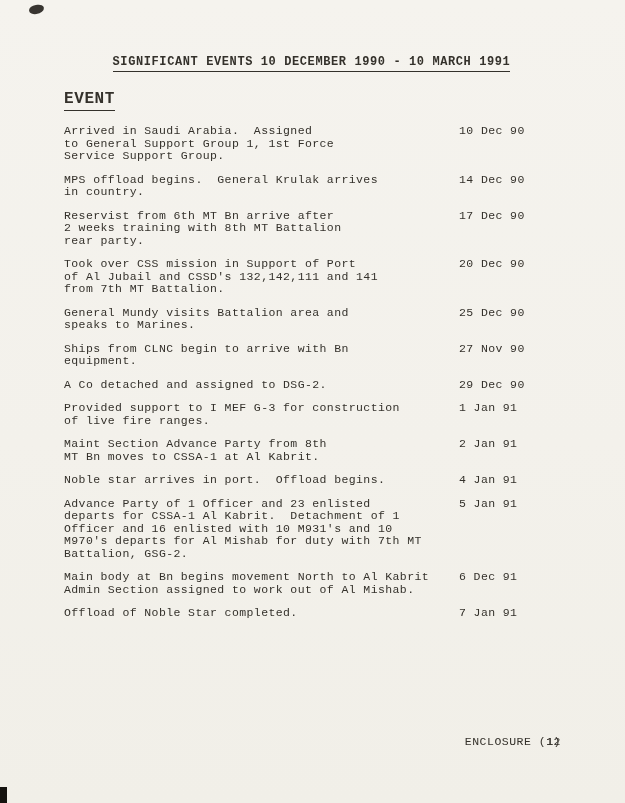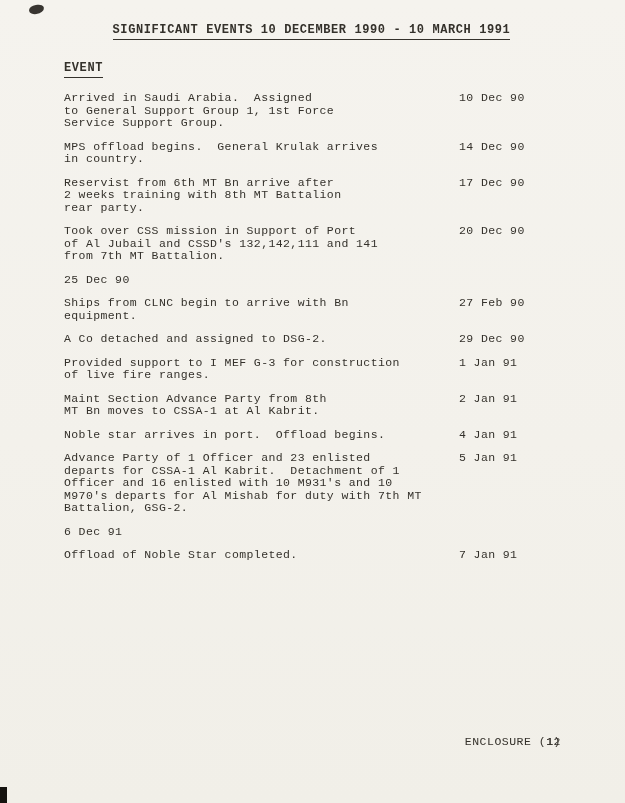--- a/index.html
+++ b/index.html
@@ -13,38 +13,38 @@
     height: 803px;
     margin: 0 auto;
     background: #f4f2ec;
     background: linear-gradient(180deg, #f5f3ee 0%, #f3f1eb 55%, #f1efe8 100%);
     font-family: "Liberation Mono", "DejaVu Sans Mono", monospace;
     color: #34312b;
     overflow: hidden;
   }
   .content {
     position: relative;
-    padding: 20px 66px 0 64px;
+    padding: 52px 66px 0 64px;
   }
   .doc-title-wrap {
     text-align: center;
     margin-bottom: 18px;
   }
   .doc-title {
     display: inline-block;
     font-size: 12px;
     font-weight: bold;
     letter-spacing: 0.6px;
     padding-bottom: 2px;
     border-bottom: 1.5px solid #34312b;
     white-space: nowrap;
   }
   .col-header {
     display: inline-block;
-    font-size: 12px;
+    font-size: 16px;
     font-weight: bold;
     letter-spacing: 0.6px;
     padding-bottom: 2px;
     border-bottom: 1.5px solid #34312b;
     margin-bottom: 14px;
   }
   .event-list {
     display: block;
   }
   .event-row {
@@ -148,27 +148,29 @@
   </div>
 
   <div class="event-row">
     <div class="event-text">Took over CSS mission in Support of Port
 of Al Jubail and CSSD's 132,142,111 and 141
 from 7th MT Battalion.</div>
     <div class="event-date">20 Dec 90</div>
   </div>
 
   <div class="event-row">
+    <div class="event-text">General Mundy visits Battalion area and
+speaks to Marines.</div>
     <div class="event-date">25 Dec 90</div>
   </div>
 
   <div class="event-row">
     <div class="event-text">Ships from CLNC begin to arrive with Bn
 equipment.</div>
-    <div class="event-date">27 Feb 90</div>
+    <div class="event-date">27 Nov 90</div>
   </div>
 
   <div class="event-row">
     <div class="event-text">A Co detached and assigned to DSG-2.</div>
     <div class="event-date">29 Dec 90</div>
   </div>
 
 
   <div class="event-row">
     <div class="event-text">Provided support to I MEF G-3 for construction
@@ -190,20 +192,22 @@
   <div class="event-row">
     <div class="event-text">Advance Party of 1 Officer and 23 enlisted
 departs for CSSA-1 Al Kabrit.  Detachment of 1
 Officer and 16 enlisted with 10 M931's and 10
 M970's departs for Al Mishab for duty with 7th MT
 Battalion, GSG-2.</div>
     <div class="event-date">5 Jan 91</div>
   </div>
 
   <div class="event-row">
+    <div class="event-text">Main body at Bn begins movement North to Al Kabrit
+Admin Section assigned to work out of Al Mishab.</div>
     <div class="event-date">6 Dec 91</div>
   </div>
 
   <div class="event-row">
     <div class="event-text">Offload of Noble Star completed.</div>
     <div class="event-date">7 Jan 91</div>
   </div>
 </div>
   </div>
 

